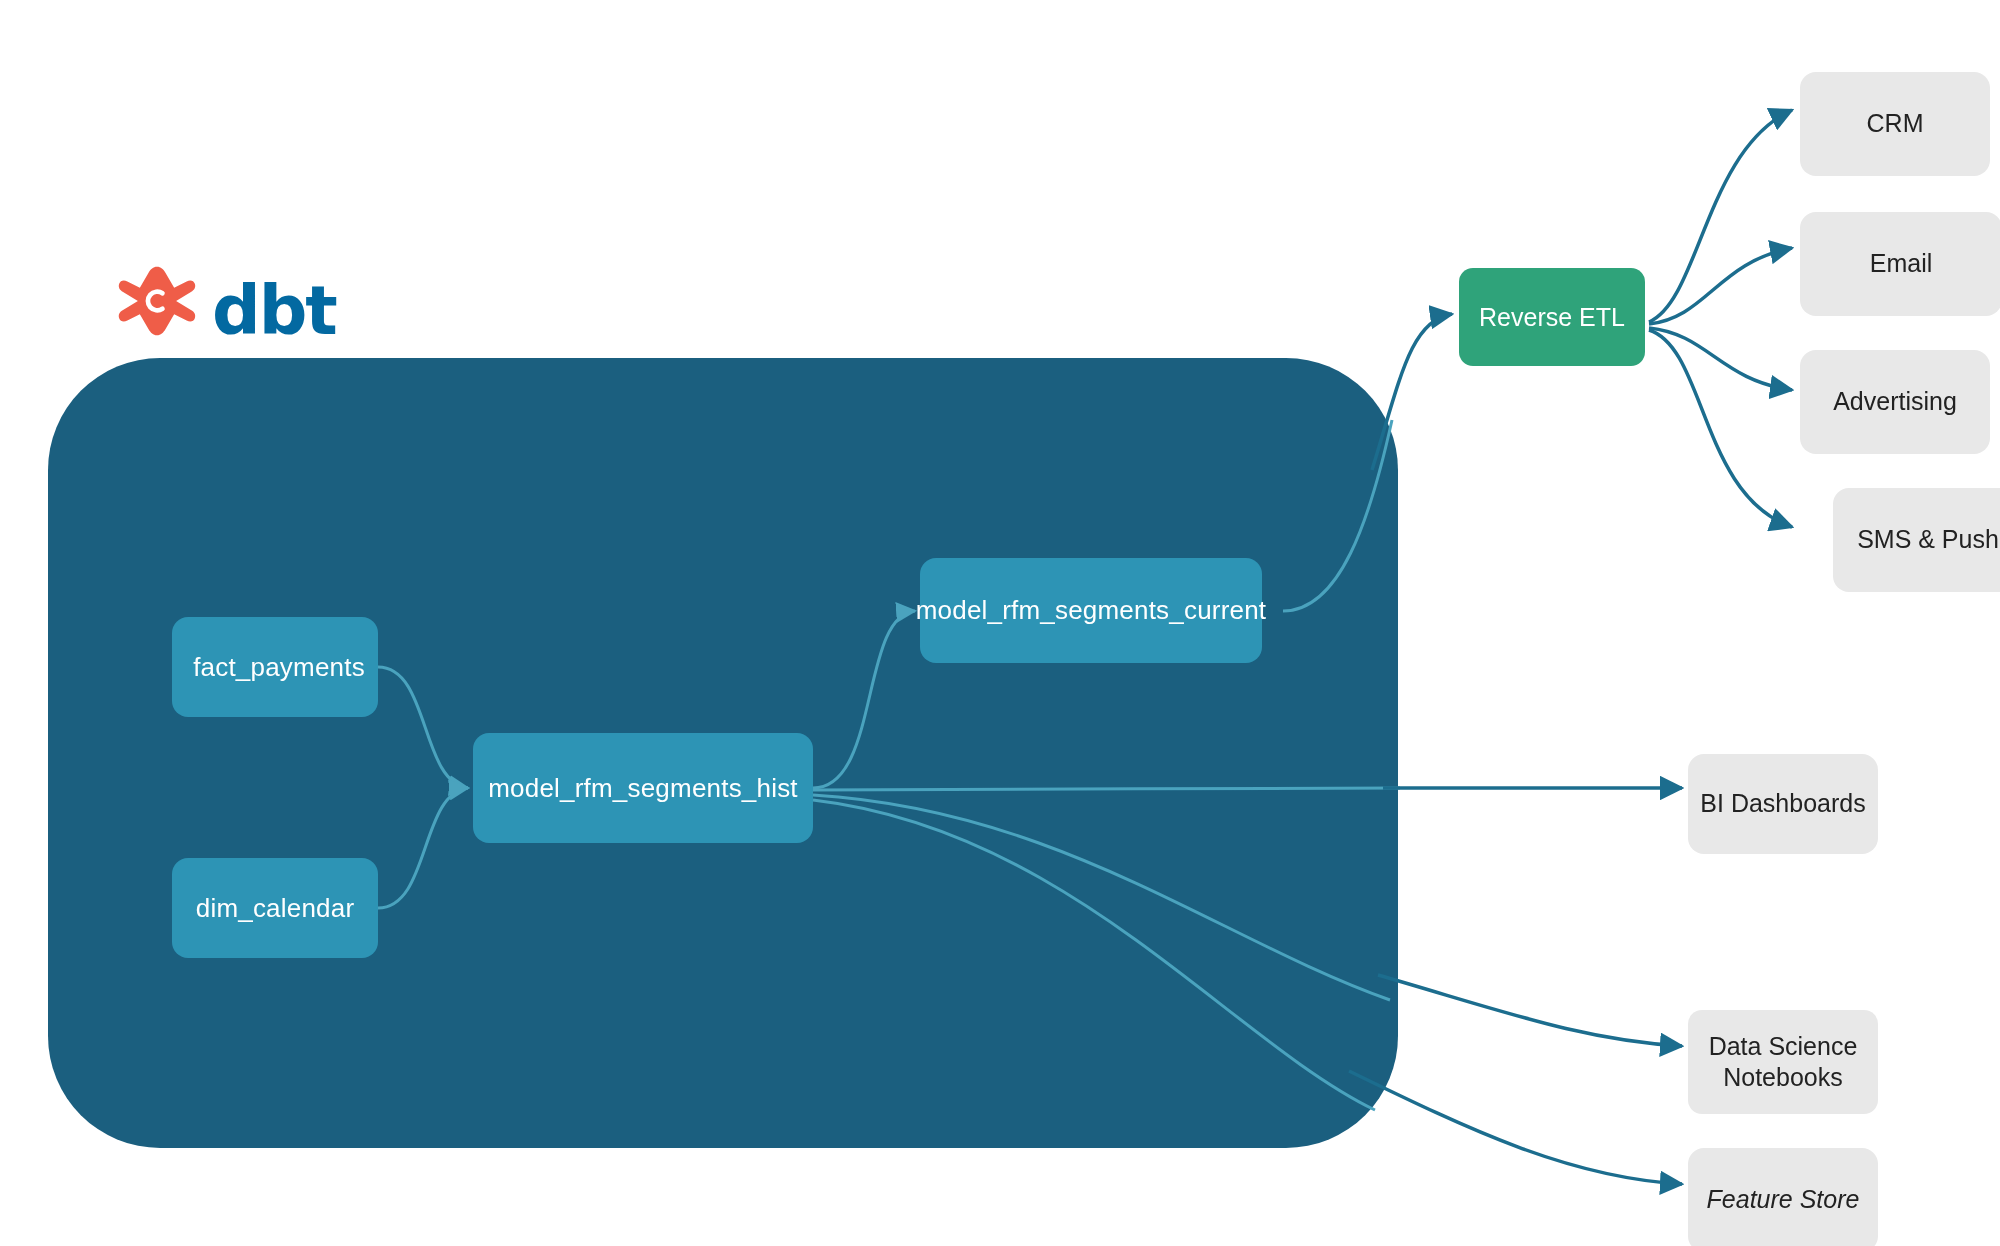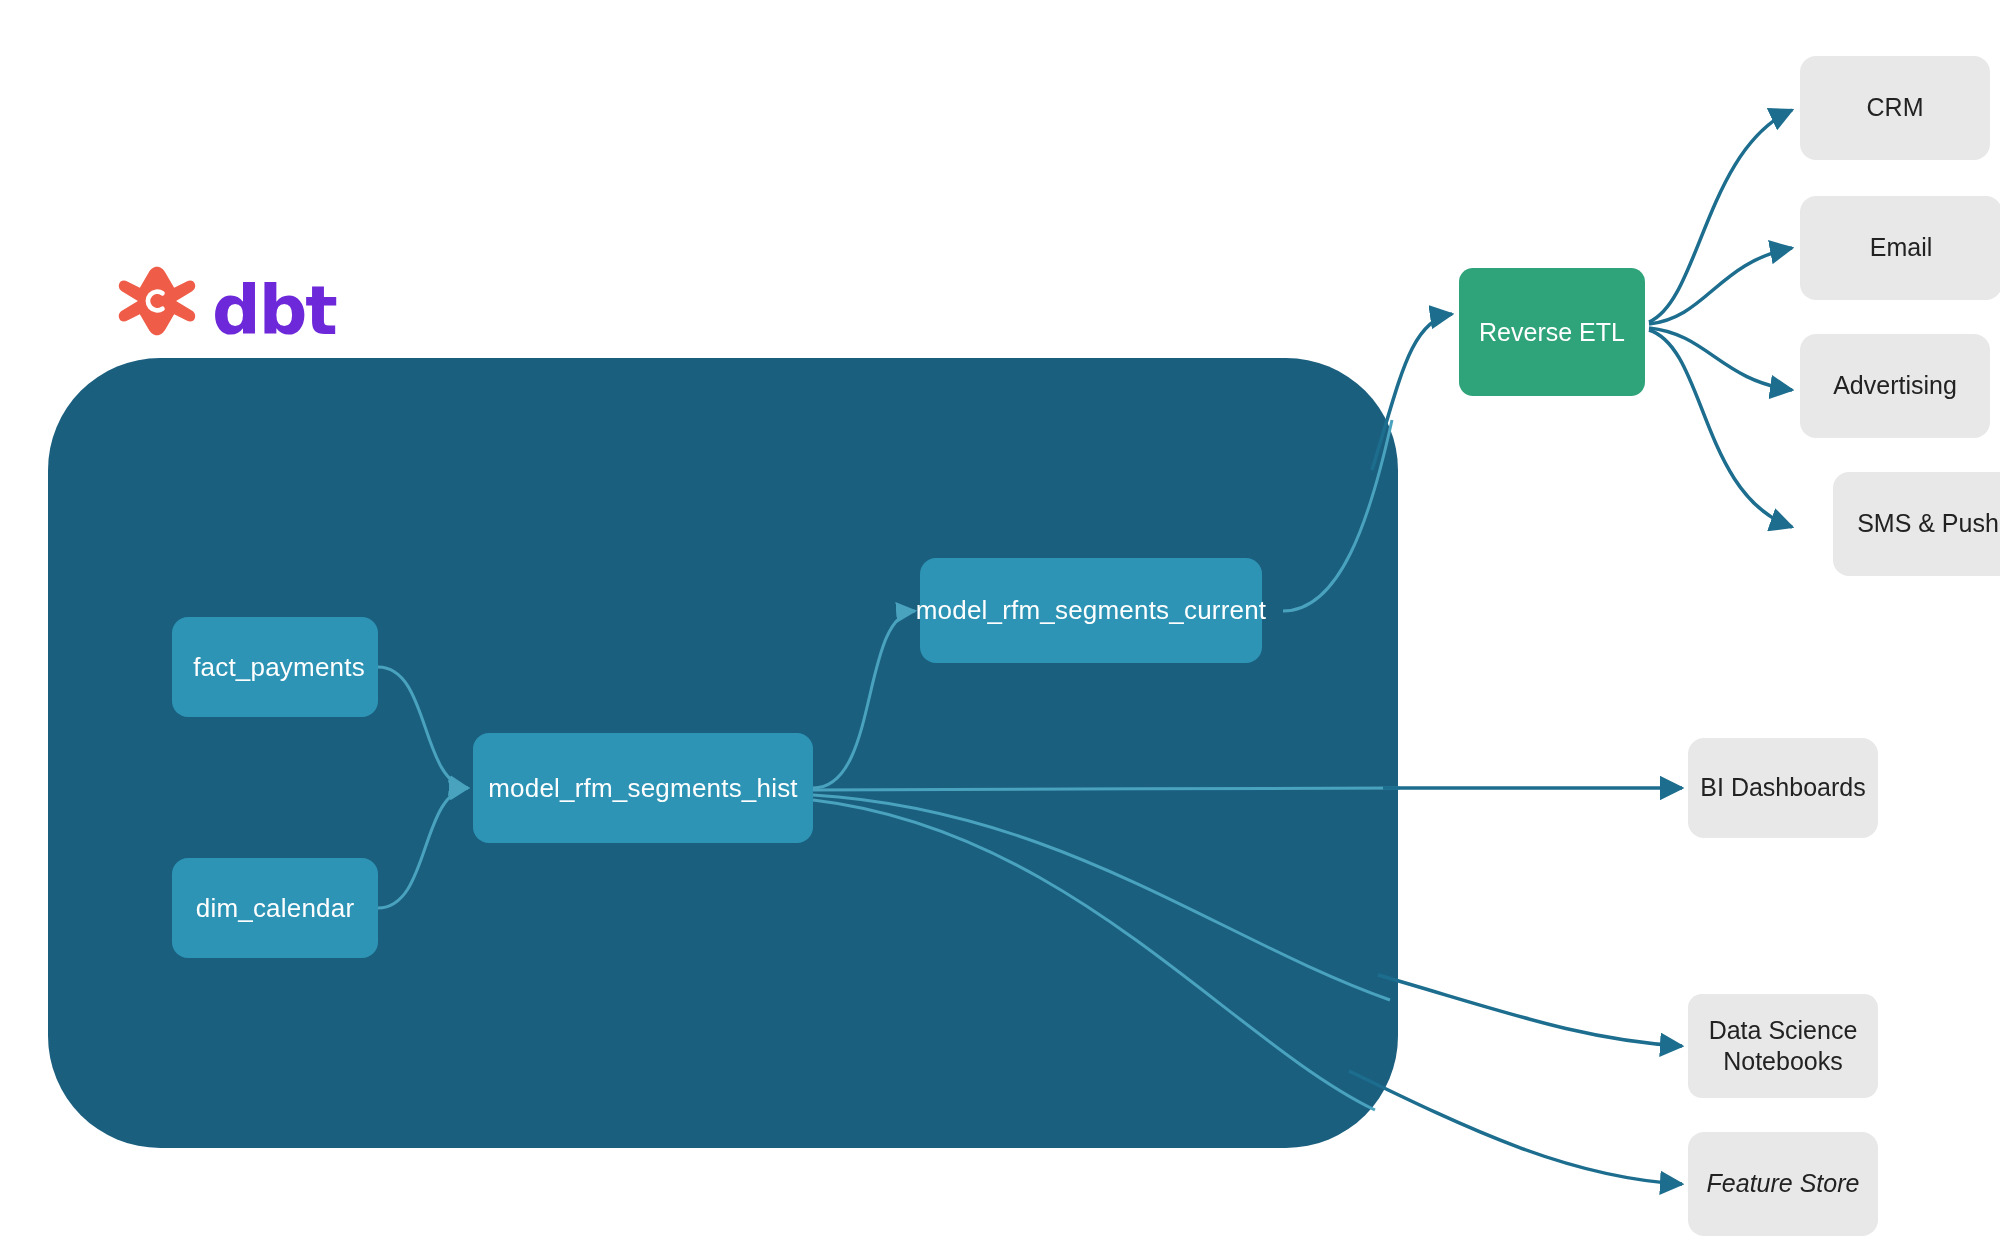--- a/index.html
+++ b/index.html
@@ -22,21 +22,21 @@
     left: 118px; top: 258px;
     width: 220px; height: 86px;
     display: flex; align-items: center; gap: 16px;
   }
   #dbt-mark { width: 78px; height: 78px; display: block; }
   #dbt-wordmark {
     font-family: "DejaVu Sans", sans-serif;
     font-weight: bold;
     font-size: 68px;
     line-height: 68px;
-    color: #6d28d9;
+    color: #0369a1;
     letter-spacing: -2px;
     margin-top: 20px;
   }
 
   
   #edges-outer, #edges-inner {
     position: absolute; left: 0; top: 0;
     width: 2000px; height: 1246px;
     pointer-events: none;
   }
@@ -68,41 +68,42 @@
     text-align: center;
   }
   #node-fact-payments      { left: 172px;  top: 617px;  width: 206px;  height: 100px; padding-left: 8px; }
   #node-dim-calendar       { left: 172px;  top: 858px;  width: 206px;  height: 100px; }
   #node-rfm-hist           { left: 473px;  top: 733px;  width: 340px;  height: 110px; }
   #node-rfm-current        { left: 920px;  top: 558px;  width: 342px;  height: 105px; }
 
   #node-reverse-etl {
     position: absolute;
     left: 1459px; top: 268px;
-    width: 186px; height: 128px;
+    width: 186px; height: 98px;
     background: #2fa37a;
     border-radius: 14px;
     color: #ffffff;
     display: flex; align-items: center; justify-content: center;
     font-size: 25px;
     z-index: 6;
   }
 
   .dest-node {
     position: absolute;
     background: #e8e8e8;
     border-radius: 16px;
     color: #222222;
     display: flex;
     align-items: center;
     justify-content: center;
     font-size: 25px;
     line-height: 1.25;
     text-align: center;
     z-index: 6;
+    margin-top: 16px;
   }
   #dest-crm         { left: 1800px; top: 56px;   width: 190px; height: 104px; }
   #dest-email       { left: 1800px; top: 196px;  width: 202px; height: 104px; }
   #dest-advertising { left: 1800px; top: 334px;  width: 190px; height: 104px; }
   #dest-sms-push    { left: 1833px; top: 472px;  width: 190px; height: 104px; }
   #dest-bi          { left: 1688px; top: 738px;  width: 190px; height: 100px; }
   #dest-ds          { left: 1688px; top: 994px;  width: 190px; height: 104px; border-radius: 14px; }
   #dest-feature     { left: 1688px; top: 1132px; width: 190px; height: 104px; font-style: italic; }
 </style>
 </head>

